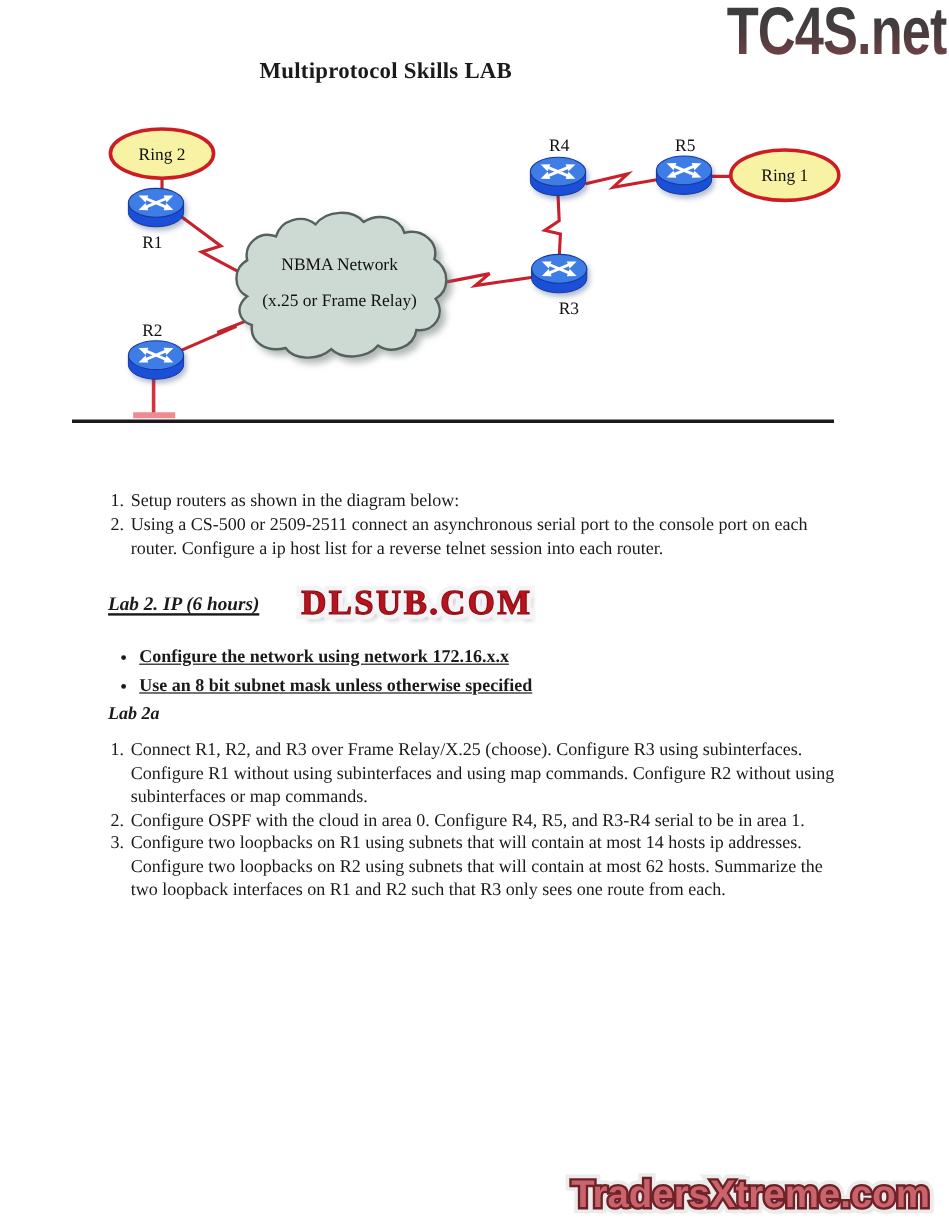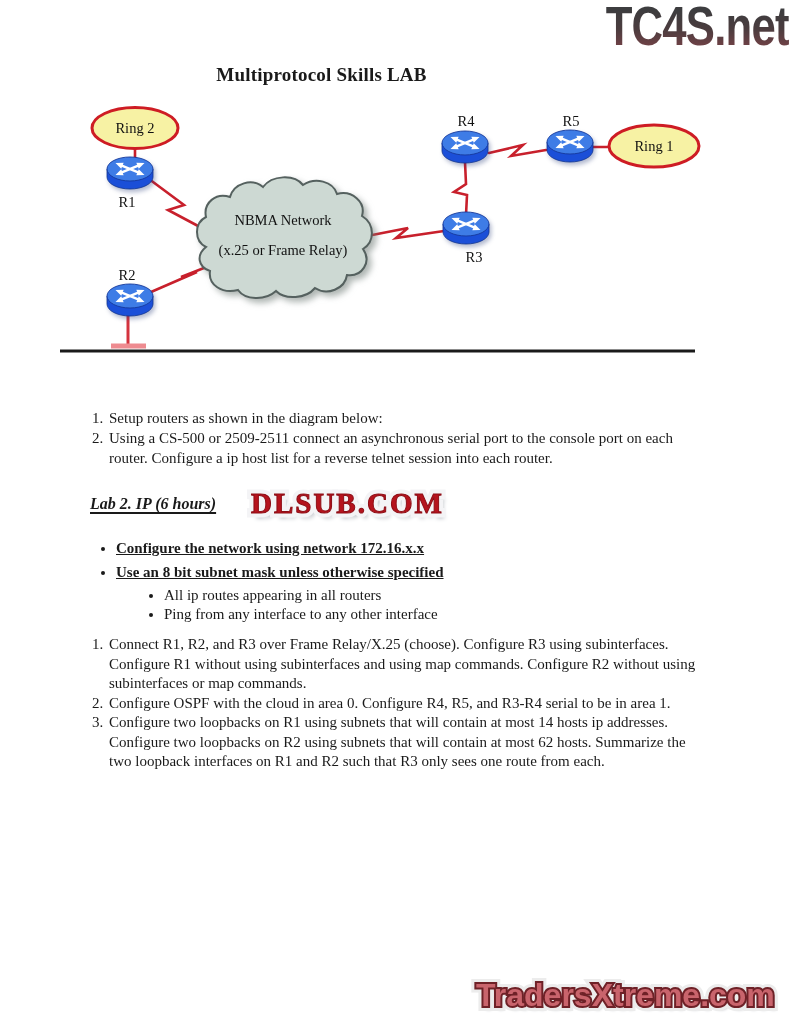--- a/index.html
+++ b/index.html
@@ -20,21 +20,21 @@
   .wm-dlsub{left:251px;top:487px;width:300px;height:52px;
     font-family:"Liberation Serif", serif;font-weight:bold;font-size:29px;letter-spacing:2px;}
   .wm-dlsub .halo{-webkit-text-stroke:9px #f4f4f6;text-shadow:4px 5px 4px #a7adb5;}
   .wm-dlsub .fill{color:#b6131d;-webkit-text-stroke:1px #8d0d15;}
   .wm-tx{left:476px;top:977px;width:310px;height:44px;
     font-family:"Liberation Sans", sans-serif;font-weight:bold;font-size:32px;letter-spacing:0;text-align:right;}
   .wm-tx .halo{-webkit-text-stroke:10px #ececec;text-shadow:3px 4px 3px #b9bcc0;}
   .wm-tx .edge{-webkit-text-stroke:4px #6e2127;}
   .wm-tx .fill{color:#c9646c;}
   
-  .doc-title{position:absolute;top:64px;left:0;width:643px;text-align:center;
+  .doc-title{position:absolute;top:49px;left:0;width:643px;text-align:center;
     font-size:19px;font-weight:bold;letter-spacing:.2px;font-family:Liberation Serif, serif;}
   
   .diagram{position:absolute;top:95px;left:0;}
   .cloud-shape{filter:drop-shadow(4px 4px 3px rgba(110,122,116,.55));}
   .router{filter:drop-shadow(2px 3px 2px rgba(40,60,120,.35));}
   .diagram text{font-family:"Liberation Serif", serif;fill:#111;}
   
   .content{position:absolute;left:90px;top:396px;width:620px;font-size:15px;line-height:20px;}
   h2.labhead{margin:0;font-size:16px;line-height:20px;font-weight:bold;font-style:italic;
     text-decoration:underline;text-decoration-thickness:1.5px;text-underline-offset:3px;}
@@ -135,25 +135,22 @@
     <li>Setup routers as shown in the diagram below:</li>
     <li>Using a CS-500 or 2509-2511 connect an asynchronous serial port to the console port on each router.  Configure a ip host list for a reverse telnet session into each router.</li>
   </ol>
 
   <h2 class="labhead lab2">Lab 2.  IP (6 hours)</h2>
   <ul class="boldlist">
     <li>Configure the network using network 172.16.x.x</li>
     <li>Use an 8 bit subnet mask unless otherwise specified</li>
   </ul>
 
-  <ul class="sublist">
-    <li>All ip routes appearing in all routers</li>
-    <li>Ping from any interface to any other interface</li>
-  </ul>
 
+  <p class="lab2a">Lab 2a</p>
   <ol class="numlist tight">
     <li>Connect R1, R2, and R3 over Frame Relay/X.25 (choose).  Configure R3 using subinterfaces. Configure R1 without using subinterfaces and using map commands.  Configure R2 without using subinterfaces or map commands.</li>
     <li>Configure OSPF with the cloud in area 0.  Configure R4, R5, and R3-R4  serial to be in area 1.</li>
     <li>Configure two loopbacks on R1 using subnets that will contain at most 14 hosts ip addresses. Configure two loopbacks on R2 using subnets that will contain at most 62 hosts. Summarize the two loopback interfaces on R1 and R2 such that  R3 only sees one route from each.</li>
   </ol>
 
 </div>
 
 <div class="wm-stack wm-dlsub">
   <span class="halo">DLSUB.COM</span>

